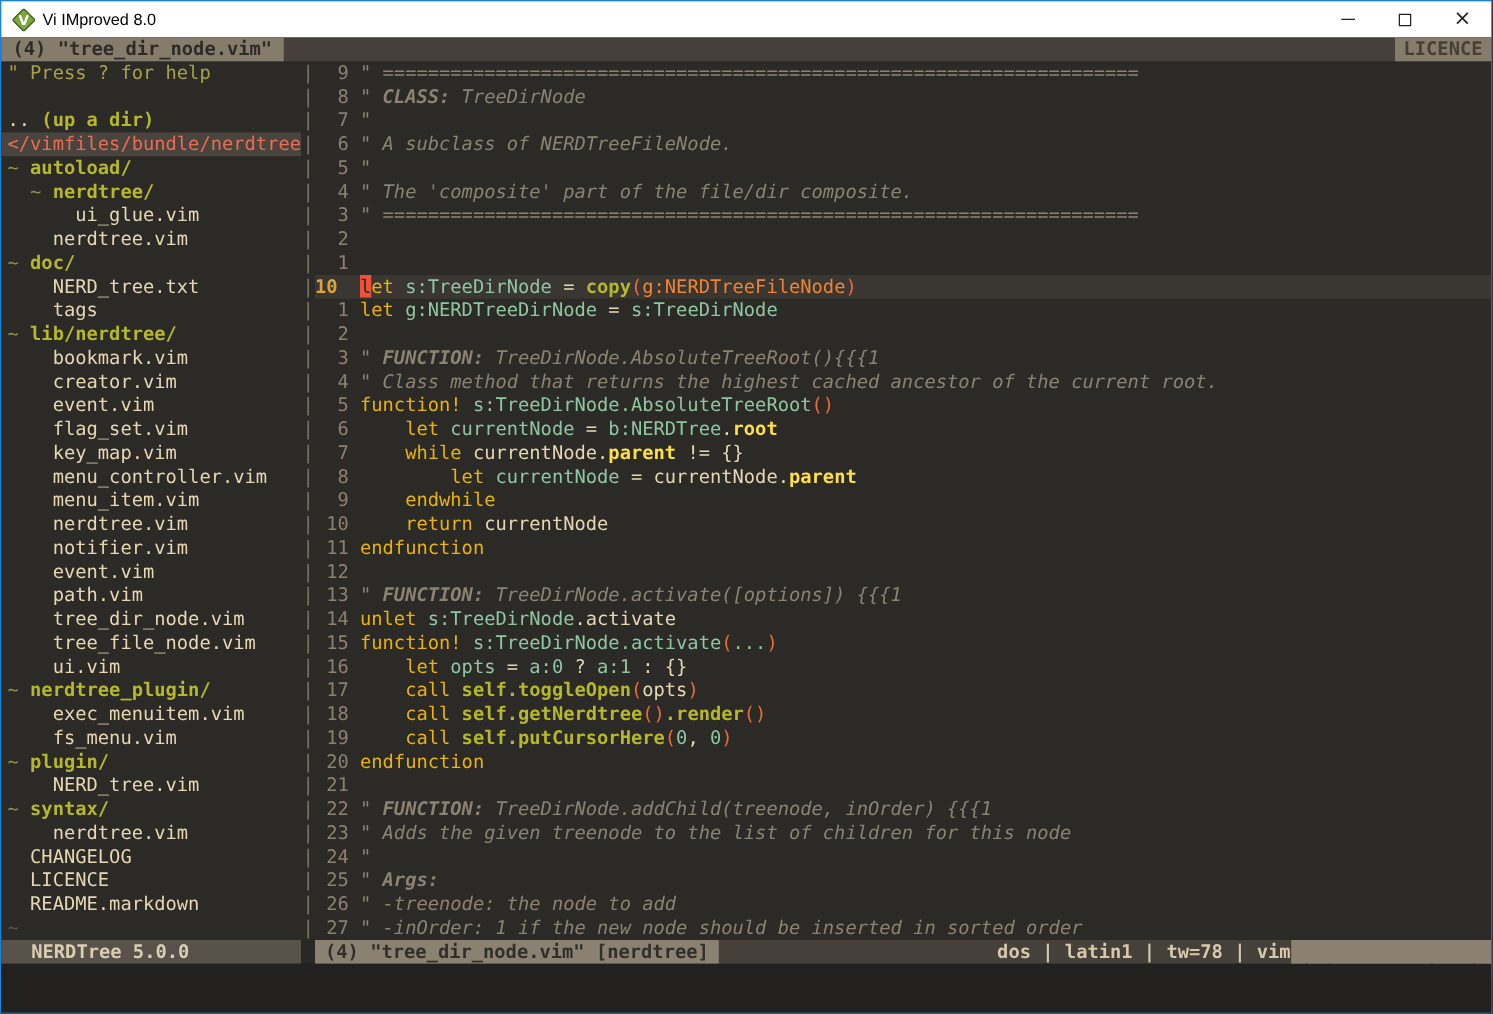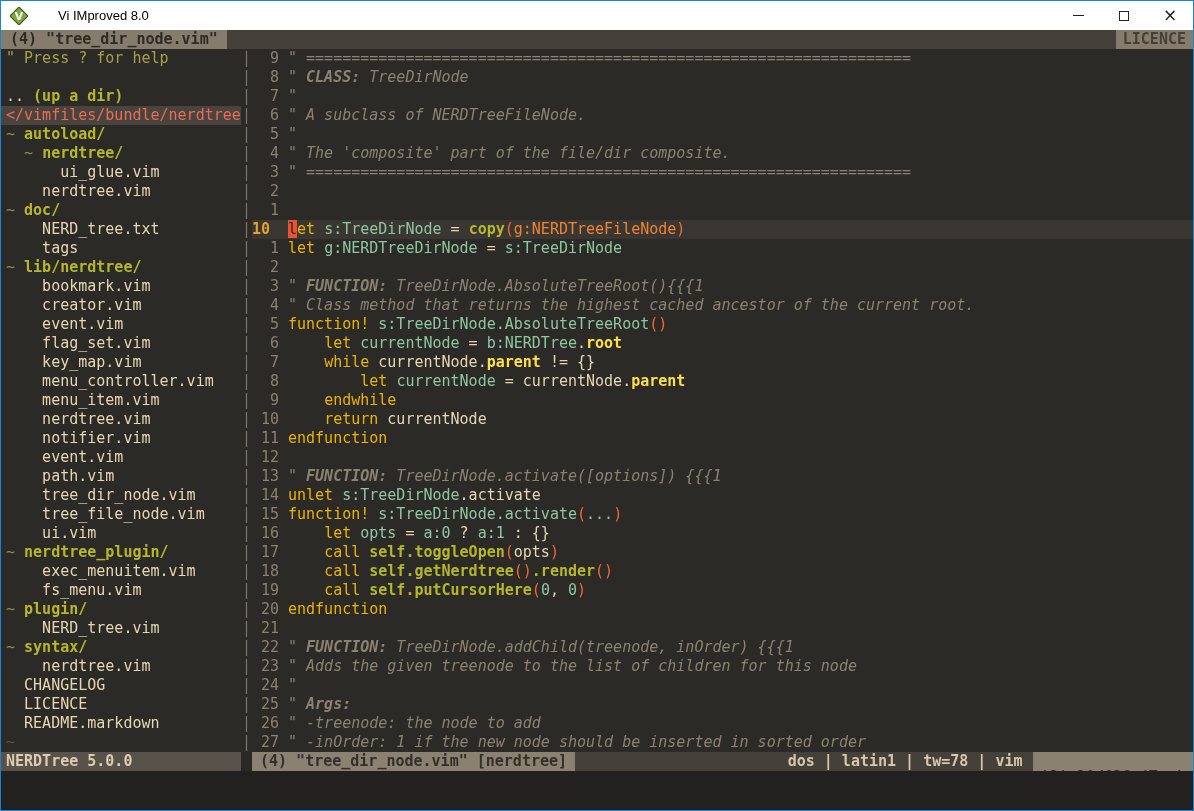--- a/index.html
+++ b/index.html
@@ -10,21 +10,21 @@
     display:flex; flex-direction:column;
     font-family:"DejaVu Sans Mono", monospace;
   }
   
   .titlebar {
     height:29px; background:#ffffff; color:#000;
     display:flex; align-items:center; flex:none;
     font-family:"Liberation Sans", sans-serif; font-size:13px;
   }
   .titlebar .appicon { width:18px; height:18px; margin:0 6px 0 9px; flex:none; }
-  .titlebar .apptitle { flex:1 1 auto;margin-left:24px; }
+  .titlebar .apptitle { flex:1 1 auto; }
   .winbtns { display:flex; height:100%; }
   .winbtn { width:46px; height:100%; display:flex; align-items:center; justify-content:center; color:#222; }
   .glyph-min { width:11px; height:1px; background:#222; display:block; }
   .glyph-max { width:10px; height:10px; border:1px solid #222; display:block; }
   .glyph-close { font-size:17px; line-height:1; font-family:"DejaVu Sans", sans-serif; }
   
   .tabline { height:19px; flex:none; background:#45403a; display:flex; font-size:15px; line-height:19px; white-space:pre; }
   .tab { background:#857c6c; color:#2e2b27; font-weight:bold; padding:0 9px; }
   .tab-fill { flex:1 1 auto; }
   .buffers { background:#857c6c; color:#453f36; font-weight:bold; padding:0 7px; }
@@ -54,26 +54,26 @@
   
   .sg-help { color:#a6a148; }
   .sg-dir { color:#b5b82b; font-weight:bold; }
   .sg-tilde { color:#8f9243; }
   .sg-file { color:#e6d7b2; }
   .sg-root { color:#ea6c55; }
   .sg-plain { color:#e6d7b2; }
   .sg-filler { color:#55504a; }
   
   .statusrow { height:19px; flex:none; display:flex; font-size:15px; line-height:19px; white-space:pre; font-weight:bold; }
-  .st-tree { width:240px; flex:none; background:#59524b; color:#dbcdaf; padding-left:5px; }
+  .st-tree { width:240px; flex:none; background:#59524b; color:#dbcdaf; padding-left:24px; }
   .st-gap { width:11px; flex:none; background:#2a2825; }
   .st-main { flex:1 1 auto; display:flex; background:#45403a; }
   .st-file { background:#8a8171; color:#322f2b; padding:0 8px; }
   .st-spacer { flex:1 1 auto; }
-  .st-opts { color:#d6c8a8; padding-right:10px; }
+  .st-opts { color:#d6c8a8; }
   .st-pos { background:#8a8171; color:#322f2b; padding:16px 8px; }
   
   .cmdline { flex:1 1 auto; background:#232120; }
 </style>
 </head>
 <body>
 
 <div class="window">
 
   <div class="titlebar">

